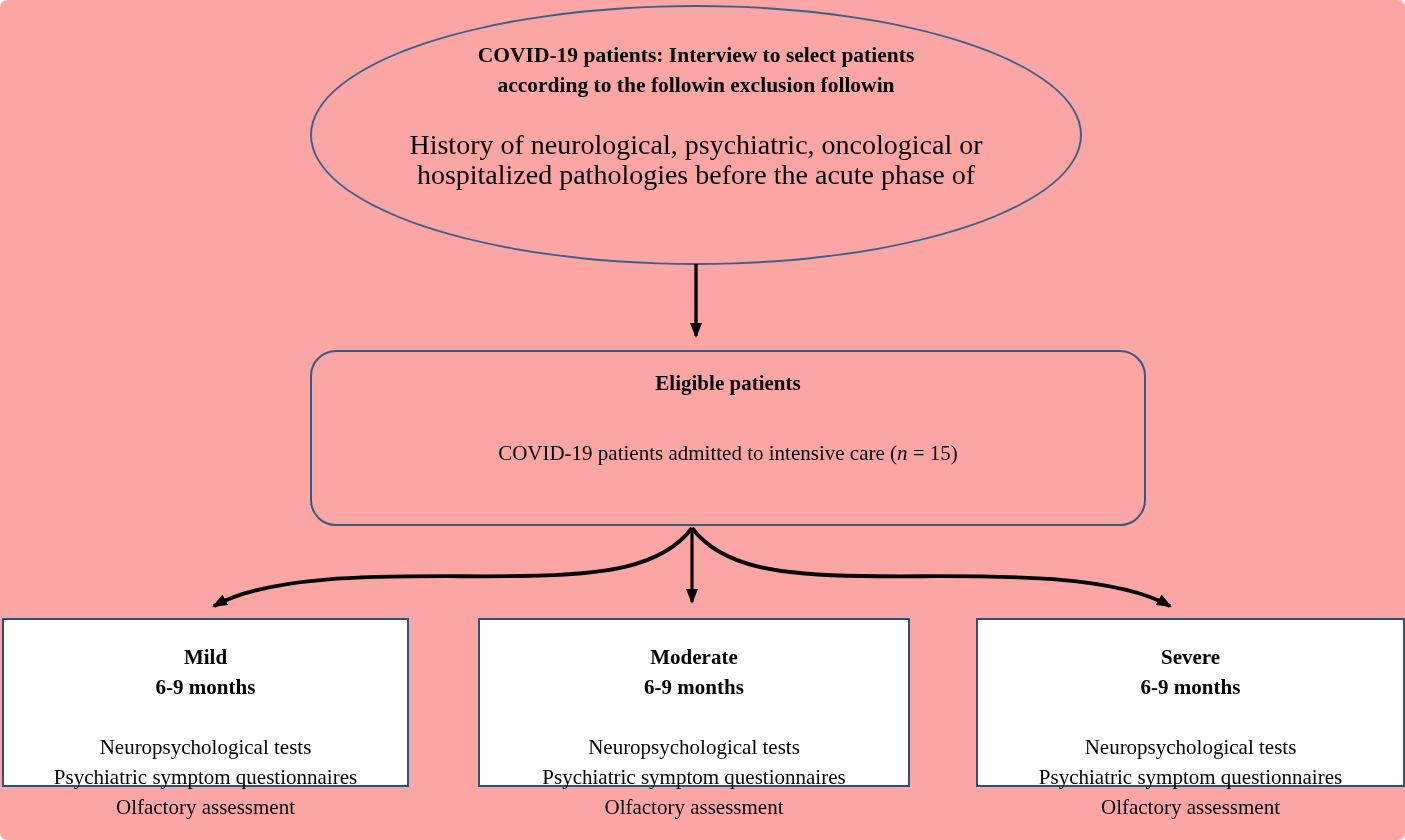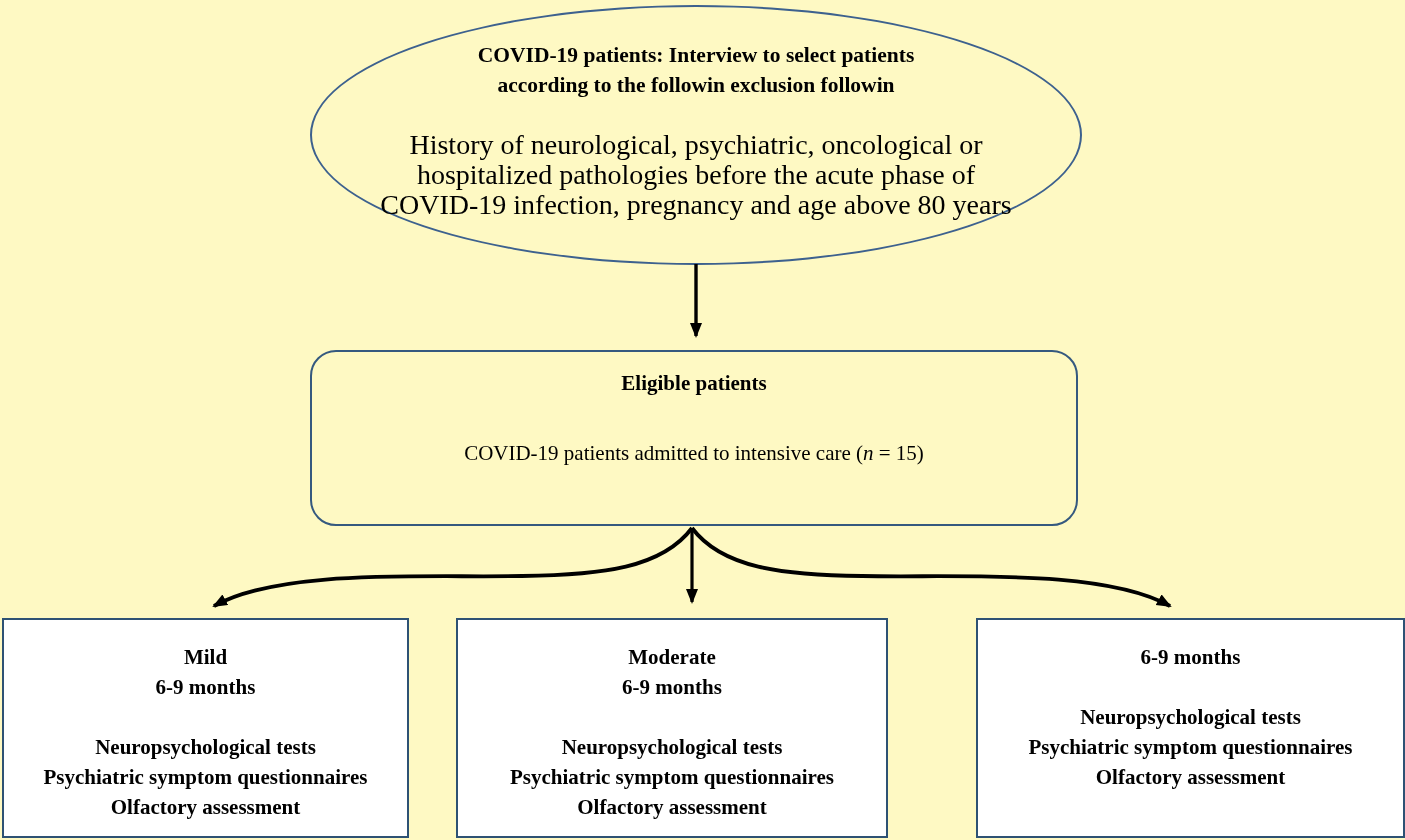--- a/index.html
+++ b/index.html
@@ -1,23 +1,24 @@
 <!DOCTYPE html>
 <html><head>
 <meta charset="utf-8">
 <style>
   html, body { margin: 0; padding: 0; background: #ffffff; }
   #canvas {
     position: relative;
     width: 1405px;
     height: 840px;
-    background: #fef9c3;
+    background: #fca5a5;
     font-family: "Liberation Serif", serif;
     color: #000000;
     overflow: hidden;
+    border-radius: 7px;
   }
 
   
   .ellipse {
     position: absolute;
     left: 310px; top: 5px;
     width: 772px; height: 260px;
     border: 2.5px solid #3d618e;
     border-radius: 50%;
     box-sizing: border-box;
@@ -32,49 +33,49 @@
   .ellipse .body {
     font-size: 28px;
     line-height: 30px;
     margin-top: 30px;
   }
 
   
   .eligible {
     position: absolute;
     left: 310px; top: 350px;
-    width: 768px; height: 176px;
+    width: 836px; height: 176px;
     border: 2px solid #35597f;
     border-radius: 26px;
     box-sizing: border-box;
     text-align: center;
     padding-top: 16px;
     font-size: 21px;
     line-height: 30px;
   }
   .eligible .title { font-weight: bold; }
   .eligible .groups { margin-top: 40px; }
   .eligible i { font-style: italic; }
 
   
   .branch {
     position: absolute;
-    top: 618px; height: 220px;
+    top: 618px; height: 169px;
     border: 2.5px solid #2e5274;
     box-sizing: border-box;
     text-align: center;
     padding-top: 22px;
     font-size: 21px;
     line-height: 30px;
     background: #ffffff;
   }
   .branch .head { font-weight: bold; }
-  .branch .list { margin-top: 30px; font-weight: bold; }
+  .branch .list { margin-top: 30px; }
   #branch-mild     { left: 2px;   width: 407px; }
-  #branch-moderate { left: 456px; width: 432px; }
+  #branch-moderate { left: 478px; width: 432px; }
   #branch-severe   { left: 976px; width: 429px; }
 
   
   #arrows {
     position: absolute;
     left: 0; top: 0;
     width: 1405px; height: 840px;
     pointer-events: none;
   }
 </style>
@@ -84,21 +85,20 @@
 <div id="canvas">
 
   <div class="ellipse">
     <div class="title">
       <div>COVID-19 patients: Interview to select patients</div>
       <div>according to the followin exclusion followin</div>
     </div>
     <div class="body">
       <div>History of neurological, psychiatric, oncological or</div>
       <div>hospitalized pathologies before the acute phase of</div>
-      <div>COVID-19 infection, pregnancy and age above 80 years</div>
     </div>
   </div>
 
   <div class="eligible">
     <div class="title">Eligible patients</div>
     <div class="groups">
       <div><span>COVID-19 patients admitted to intensive care (</span><i>n</i><span> = 15)</span></div>
     </div>
   </div>
 
@@ -121,20 +121,21 @@
     </div>
     <div class="list">
       <div>Neuropsychological tests</div>
       <div>Psychiatric symptom questionnaires</div>
       <div>Olfactory assessment</div>
     </div>
   </div>
 
   <div class="branch" id="branch-severe">
     <div class="head">
+      <div>Severe</div>
       <div>6-9 months</div>
     </div>
     <div class="list">
       <div>Neuropsychological tests</div>
       <div>Psychiatric symptom questionnaires</div>
       <div>Olfactory assessment</div>
     </div>
   </div>
 
   <svg id="arrows" viewBox="0 0 1405 840" aria-hidden="true">

